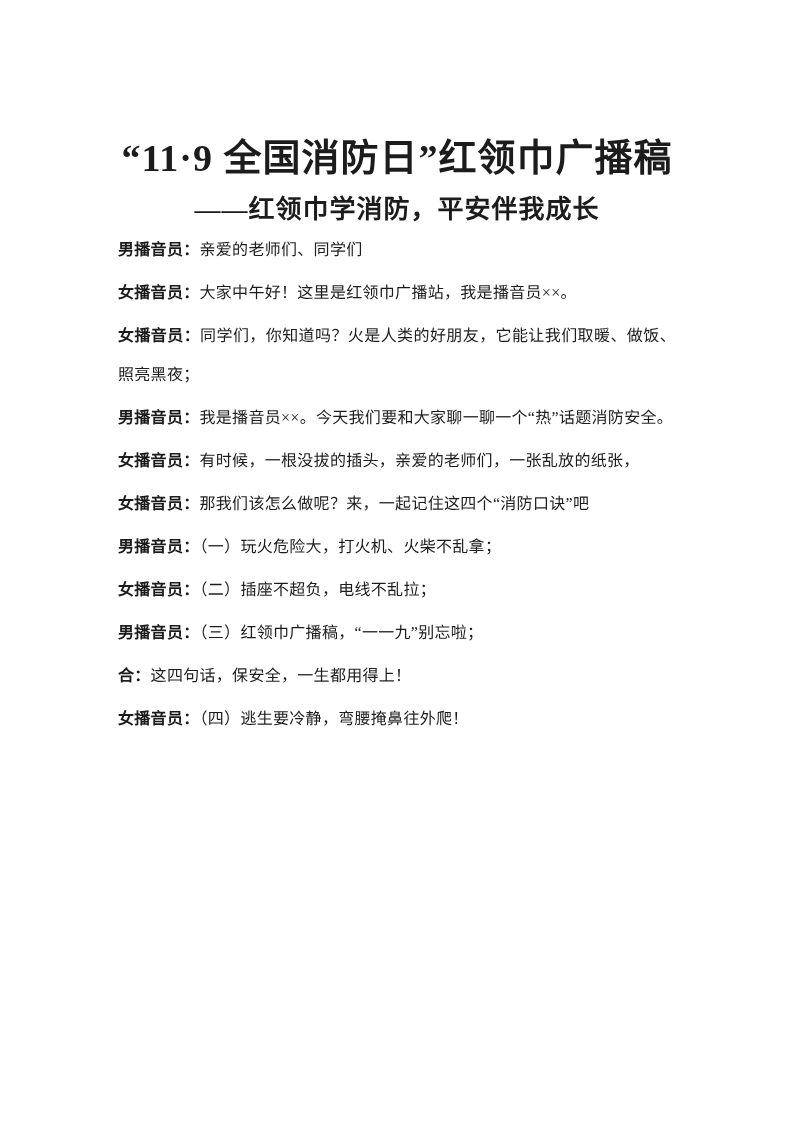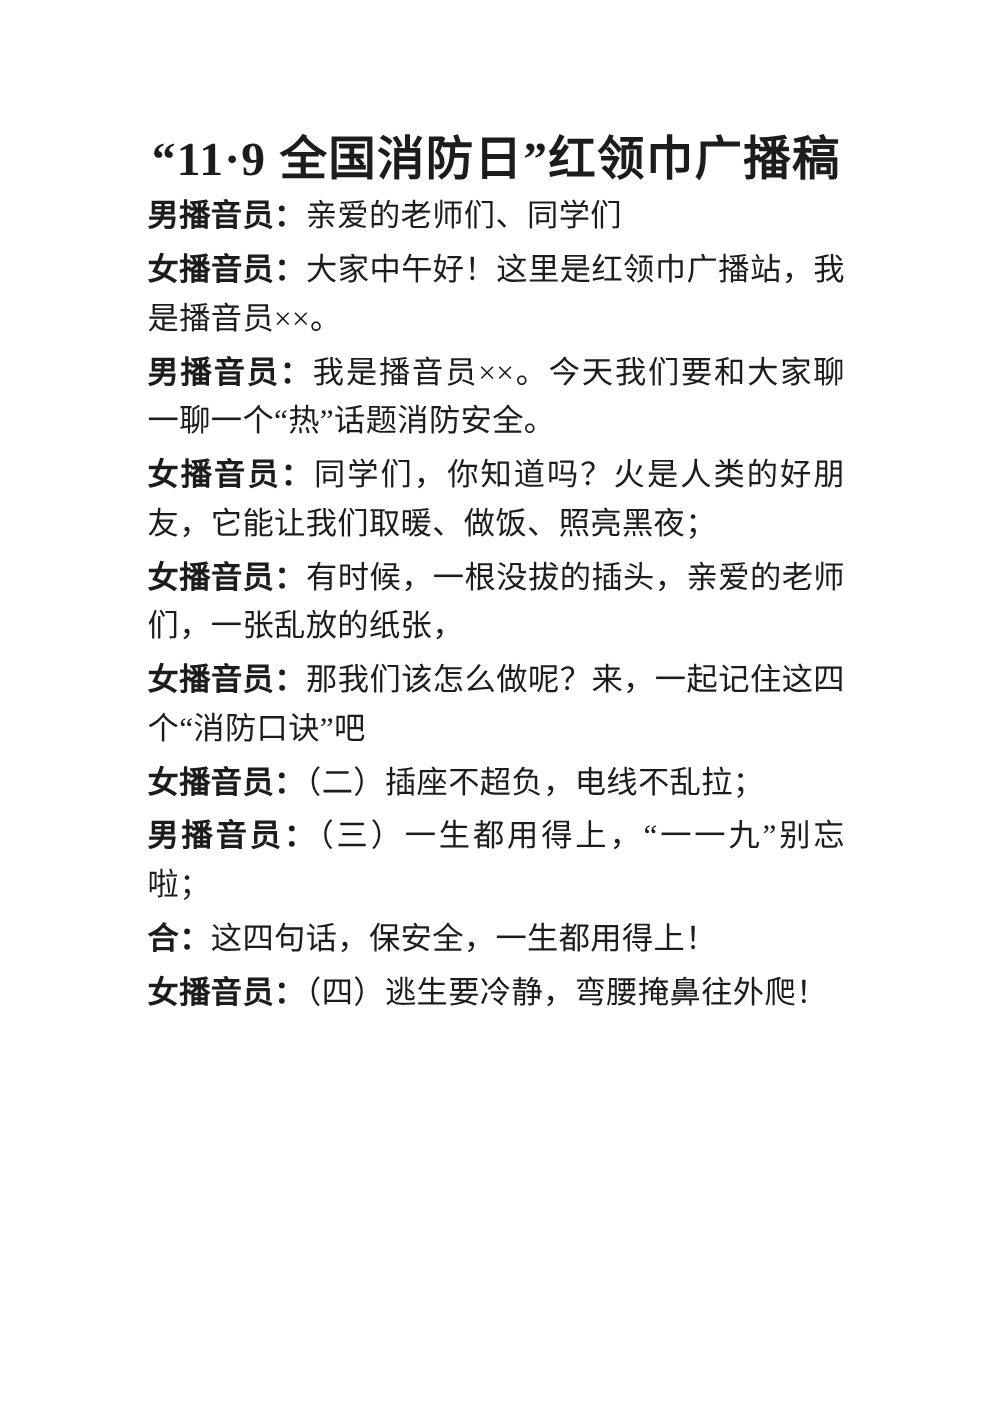--- a/index.html
+++ b/index.html
@@ -6,21 +6,21 @@
     margin: 0;
     padding: 0;
     background: #ffffff;
   }
   .page {
     position: relative;
     width: 793px;
     height: 1122px;
     box-sizing: border-box;
     margin: 0;
-    padding: 86px 117px 0 118px;
+    padding: 116px 117px 0 118px;
     background: #ffffff;
     color: #1c1c1c;
     font-family: "Liberation Serif", "DejaVu Serif", serif;
     overflow: hidden;
   }
   .title {
     margin: 16px 0 0 0;
     font-size: 38px;
     font-weight: 700;
     line-height: 52px;
@@ -34,41 +34,43 @@
     font-weight: 700;
     line-height: 40px;
     text-align: center;
     letter-spacing: 1px;
   }
   .content {
     margin-top: 0;
   }
   .para {
     margin: 0 0 4px 0;
-    font-size: 25px;
+    font-size: 16px;
     line-height: 39px;
     letter-spacing: 0.3px;
     text-align: justify;
     text-justify: inter-character;
   }
   .speaker {
     font-weight: 700;
   }
 </style>
 </head>
 <body>
 
 <div class="page">
   <h1 class="title">“11·9 全国消防日”红领巾广播稿</h1>
+  <h2 class="subtitle">——红领巾学消防，平安伴我成长</h2>
 
   <div class="content">
     <p class="para"><span class="speaker">男播音员：</span><span>亲爱的老师们、同学们</span></p>
     <p class="para"><span class="speaker">女播音员：</span><span>大家中午好！这里是红领巾广播站，我是播音员××。</span></p>
+    <p class="para"><span class="speaker">女播音员：</span><span>同学们，你知道吗？火是人类的好朋友，它能让我们取暖、做饭、照亮黑夜；</span></p>
     <p class="para"><span class="speaker">男播音员：</span><span>我是播音员××。今天我们要和大家聊一聊一个“热”话题消防安全。</span></p>
-    <p class="para"><span class="speaker">女播音员：</span><span>同学们，你知道吗？火是人类的好朋友，它能让我们取暖、做饭、照亮黑夜；</span></p>
     <p class="para"><span class="speaker">女播音员：</span><span>有时候，一根没拔的插头，亲爱的老师们，一张乱放的纸张，</span></p>
     <p class="para"><span class="speaker">女播音员：</span><span>那我们该怎么做呢？来，一起记住这四个“消防口诀”吧</span></p>
+    <p class="para"><span class="speaker">男播音员：</span><span>（一）玩火危险大，打火机、火柴不乱拿；</span></p>
     <p class="para"><span class="speaker">女播音员：</span><span>（二）插座不超负，电线不乱拉；</span></p>
-    <p class="para"><span class="speaker">男播音员：</span><span>（三）一生都用得上，“一一九”别忘啦；</span></p>
+    <p class="para"><span class="speaker">男播音员：</span><span>（三）红领巾广播稿，“一一九”别忘啦；</span></p>
     <p class="para"><span class="speaker">合：</span><span>这四句话，保安全，一生都用得上！</span></p>
     <p class="para"><span class="speaker">女播音员：</span><span>（四）逃生要冷静，弯腰掩鼻往外爬！</span></p>
   </div>
 </div>
 
 </body></html>

